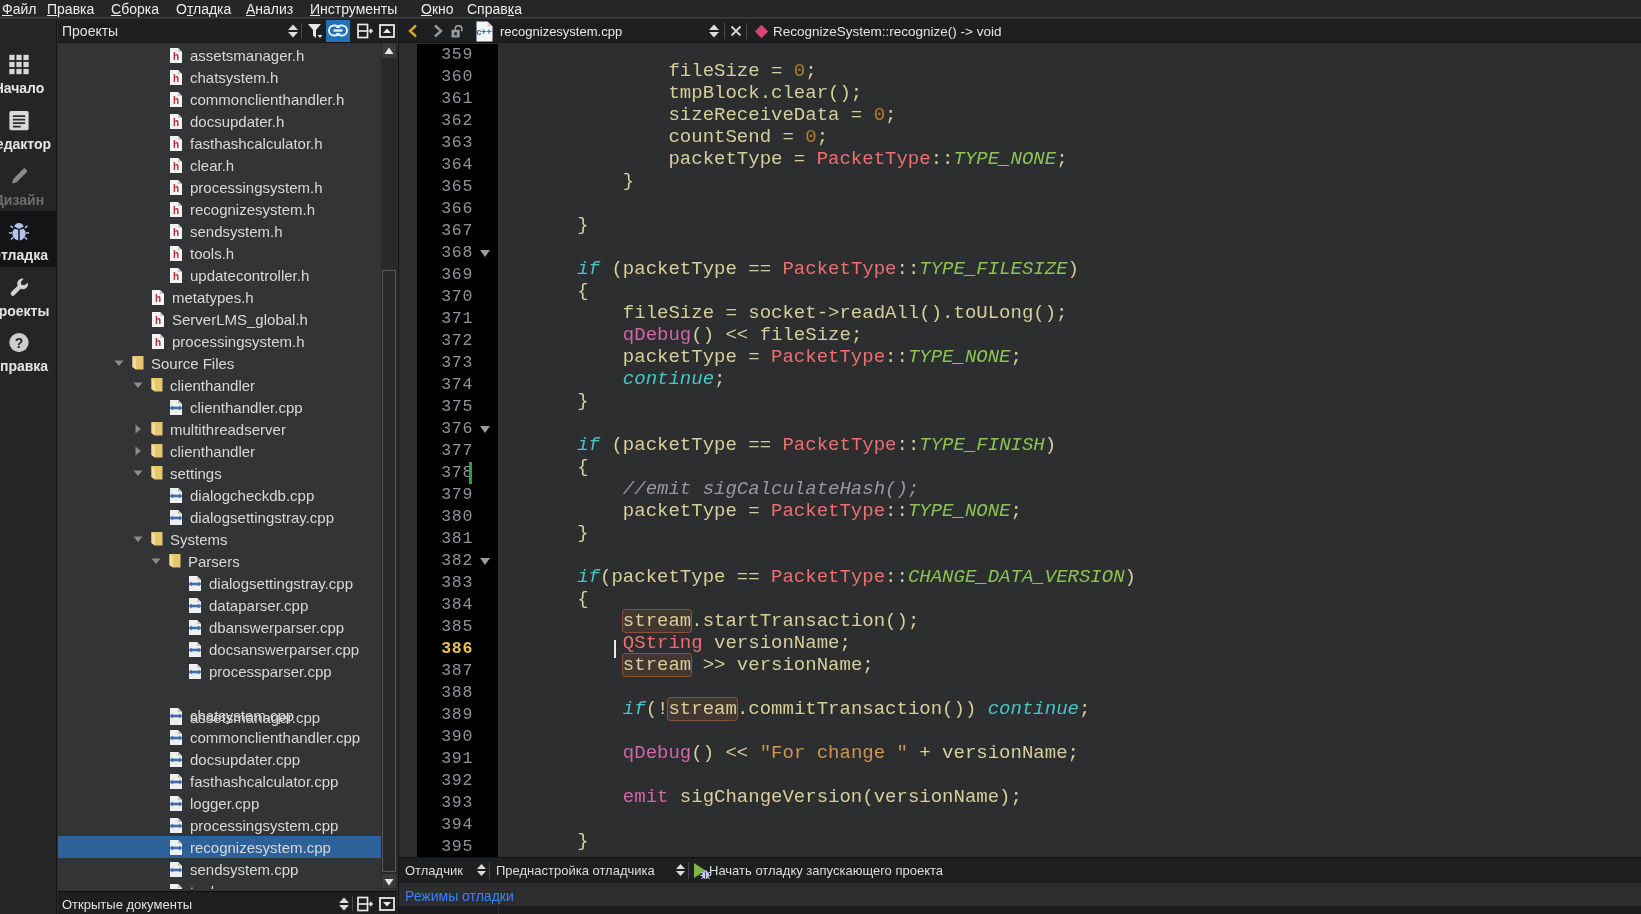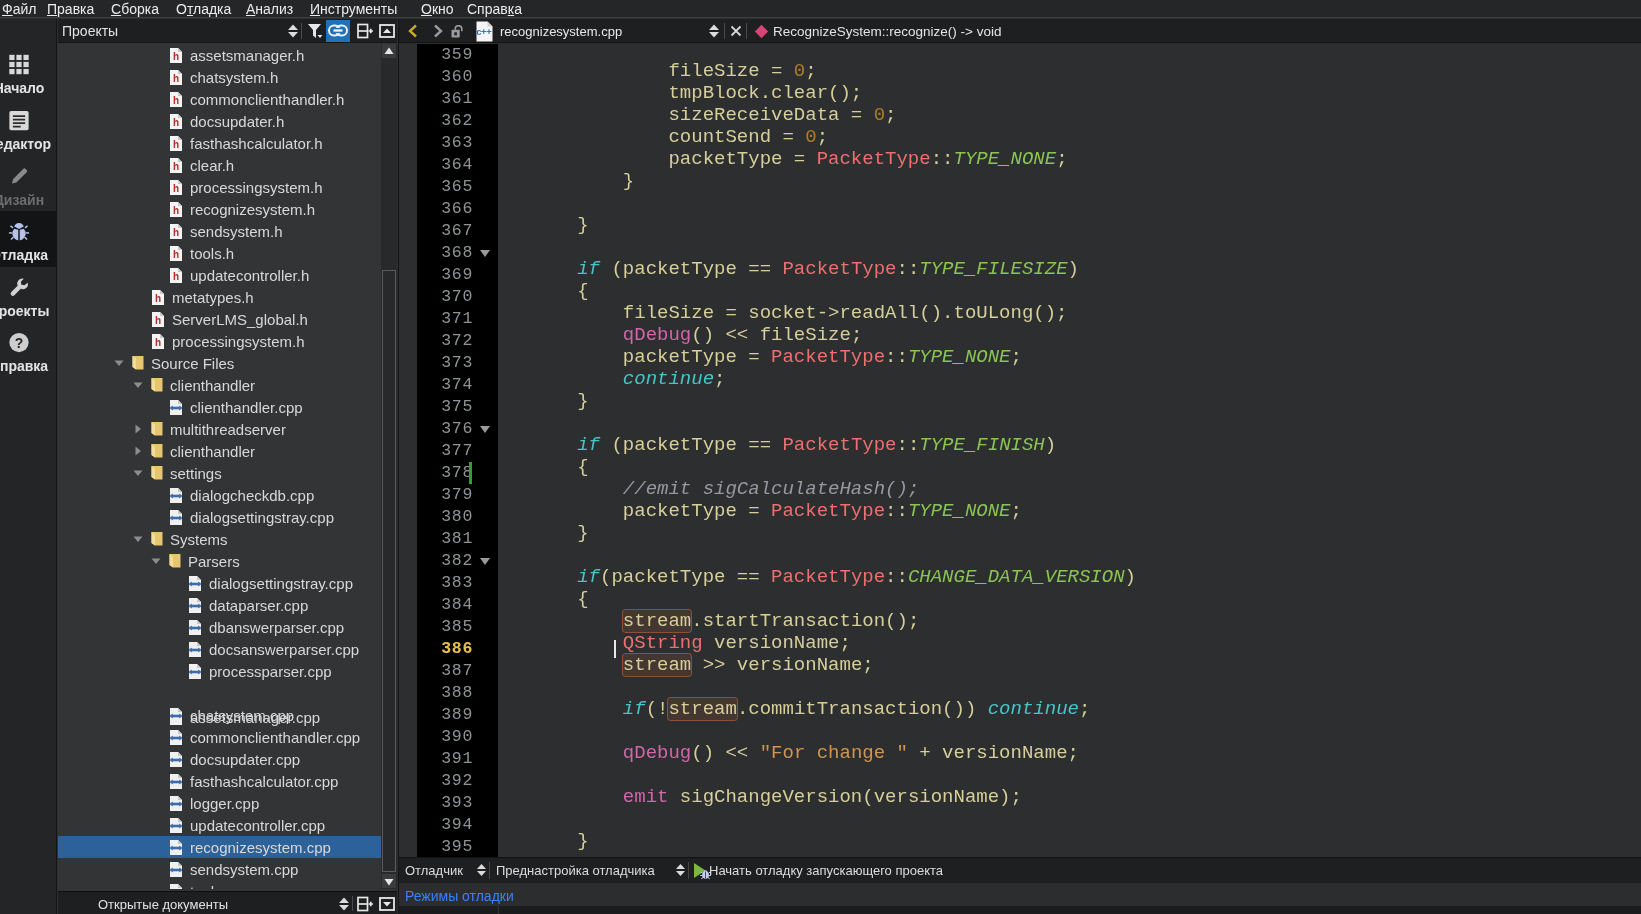--- a/index.html
+++ b/index.html
@@ -27,21 +27,21 @@
   #phead .t { position:absolute; left:4px; top:4px; font-size:14px; color:#e2e2e2; }
   #tree { position:absolute; left:0; top:25px; width:339px; height:845px; overflow:hidden; }
   .row { position:absolute; height:22px; display:flex; align-items:center; white-space:nowrap; }
   .row .lbl { font-size:15px; color:#d8d8d8; margin-left:7px; }
   .rowsel { position:absolute; left:0; width:323px; height:22px; background:#2d6199; }
   
   #vscroll { position:absolute; left:323px; top:25px; width:16px; height:845px; background:#28292a; }
   
   #odhead { position:absolute; left:0; top:872px; width:339px; height:23px;
     background:#1e1f20; border-top:1px solid #0f0f0f; }
-  #odhead .t { position:absolute; left:4px; top:5px; font-size:13px; color:#e2e2e2;margin-left:36px; }
+  #odhead .t { position:absolute; left:4px; top:5px; font-size:13px; color:#e2e2e2; }
   
   #editor { position:absolute; left:398px; top:19px; width:1243px; height:895px;
     background:#2d2e30; border-left:1px solid #151515; overflow:hidden; }
   #etoolbar { position:absolute; left:0; top:0; width:1243px; height:24px;
     background:#1e1f20; border-bottom:1px solid #141414; }
   #etoolbar .fn { position:absolute; left:101px; top:5px; font-size:13px; color:#e8e8e8; }
   #etoolbar .sym { position:absolute; left:374px; top:5px; font-size:13.5px; color:#e4e4e4; }
   #gutter { position:absolute; left:1px; top:25px; width:81px; height:813px; background:#000000;margin-left:17px; }
   #lnums { position:absolute; left:0; top:0; width:56px; text-align:right;
     font-family:"Liberation Mono", monospace; font-size:16.5px; line-height:22px; color:#8f9496; letter-spacing:0.7px; }
@@ -550,21 +550,21 @@
       <div class="row" style="left:111px;top:770px">
         <svg width="14" height="17" viewBox="0 0 14 17">
           <path d="M1 1 h8 l4 4 v11 h-12 z" fill="#f0f0f0"></path>
           <path d="M9 1 l4 4 h-4 z" fill="#c9c9c9"></path>
           <g stroke="#3c6cab" stroke-width="1.6" fill="#3c6cab">
             <path d="M1.5 9 h11" stroke-width="2.6"></path>
             <path d="M0.8 9 l3 -2.6 v5.2 z" stroke="none"></path>
             <path d="M13.2 9 l-3 -2.6 v5.2 z" stroke="none"></path>
           </g>
         </svg>
-        <span class="lbl">updatecontroller.cpp</span>
+        <span class="lbl">processingsystem.cpp</span>
       </div>
       <div class="row" style="left:111px;top:792px">
         <svg width="14" height="17" viewBox="0 0 14 17">
           <path d="M1 1 h8 l4 4 v11 h-12 z" fill="#f0f0f0"></path>
           <path d="M9 1 l4 4 h-4 z" fill="#c9c9c9"></path>
           <g stroke="#3c6cab" stroke-width="1.6" fill="#3c6cab">
             <path d="M1.5 9 h11" stroke-width="2.6"></path>
             <path d="M0.8 9 l3 -2.6 v5.2 z" stroke="none"></path>
             <path d="M13.2 9 l-3 -2.6 v5.2 z" stroke="none"></path>
           </g>

